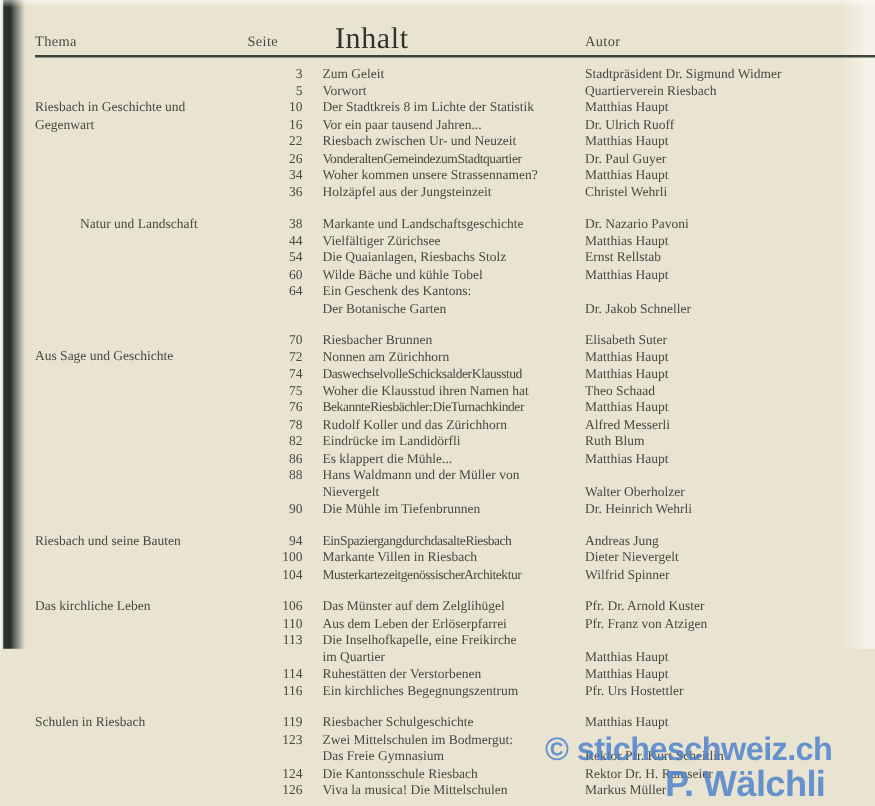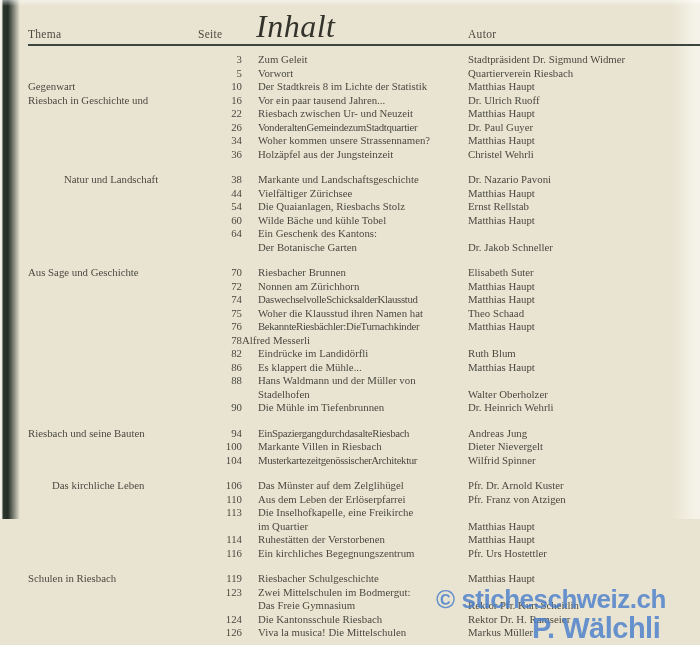--- a/index.html
+++ b/index.html
@@ -16,22 +16,22 @@
       linear-gradient(180deg, rgba(255,255,255,.5) 0px, rgba(255,255,255,0) 6px),
       linear-gradient(90deg, #fbfaf6 0px, #e3e1d5 2px, #2c372d 3px, #242e26 8px, #87877500 20px),
       linear-gradient(90deg, rgba(233,228,210,0) 96%, rgba(248,246,238,.8) 99.4%),
       #e9e4d2;
   }
   .header{position:absolute;left:28px;top:12px;right:0;height:30px;font-size:11.5px;}
   .header .lbl{position:absolute;bottom:2px;letter-spacing:.3px;}
   .lbl-thema{left:0;}
   .lbl-seite{left:170px;width:44px;text-align:left;}
   .lbl-inhalt{
-    position:absolute;left:228px;bottom:-3px;
-    font-size:32px;font-style:italic;color:#33332b;letter-spacing:.5px;
+    position:absolute;left:240px;bottom:-3px;
+    font-size:24px;color:#33332b;letter-spacing:.5px;
   }
   .lbl-autor{left:440px;}
   .rule{position:absolute;left:28px;top:44px;width:672px;border-top:2.5px solid #3c463e;}
   #toc{position:absolute;left:28px;top:46px;right:0;padding-top:7px;font-size:10.8px;line-height:13.5px;}
   .group{position:relative;padding-left:182px;}
   .group + .group{margin-top:12px;}
   .thema{position:absolute;left:0;width:180px;}
   .line{display:flex;white-space:nowrap;}
   .pg{width:32px;text-align:right;flex:none;}
   .ttl{width:210px;margin-left:16px;flex:none;overflow:visible;}
@@ -54,22 +54,22 @@
     <span class="lbl lbl-thema">Thema</span>
     <span class="lbl lbl-seite">Seite</span>
     <span class="lbl-inhalt">Inhalt</span>
     <span class="lbl lbl-autor">Autor</span>
   </div>
   <div class="rule"></div>
 
   <div id="toc">
       <div class="group">
         <div class="thema" style="top: 27px;">
+          <div class="thema-line">Riesbach in Geschichte und</div>
           <div class="thema-line">Gegenwart</div>
-          <div class="thema-line">Riesbach in Geschichte und</div>
         </div>
         <div class="line">
           <span class="pg">3</span>
           <span class="ttl">Zum Geleit</span>
           <span class="aut">Stadtpräsident Dr. Sigmund Widmer</span>
         </div>
         <div class="line">
           <span class="pg">5</span>
           <span class="ttl">Vorwort</span>
           <span class="aut">Quartierverein Riesbach</span>
@@ -134,21 +134,21 @@
           <span class="ttl">Ein Geschenk des Kantons:</span>
           <span class="aut"></span>
         </div>
         <div class="line">
           <span class="pg"></span>
           <span class="ttl">Der Botanische Garten</span>
           <span class="aut">Dr. Jakob Schneller</span>
         </div>
       </div>
       <div class="group">
-        <div class="thema" style="top: 0px;">
+        <div class="thema" style="top: 13px;">
           <div class="thema-line">Aus Sage und Geschichte</div>
         </div>
         <div class="line">
           <span class="pg">70</span>
           <span class="ttl">Riesbacher Brunnen</span>
           <span class="aut">Elisabeth Suter</span>
         </div>
         <div class="line">
           <span class="pg">72</span>
           <span class="ttl">Nonnen am Zürichhorn</span>
@@ -164,40 +164,41 @@
           <span class="ttl">Woher die Klausstud ihren Namen hat</span>
           <span class="aut">Theo Schaad</span>
         </div>
         <div class="line">
           <span class="pg">76</span>
           <span class="ttl tight">Bekannte Riesbächler: Die Turnachkinder</span>
           <span class="aut">Matthias Haupt</span>
         </div>
         <div class="line">
           <span class="pg">78</span>
+          <span class="ttl">Rudolf Koller und das Zürichhorn</span>
           <span class="aut">Alfred Messerli</span>
         </div>
         <div class="line">
           <span class="pg">82</span>
           <span class="ttl">Eindrücke im Landidörfli</span>
           <span class="aut">Ruth Blum</span>
         </div>
         <div class="line">
           <span class="pg">86</span>
           <span class="ttl">Es klappert die Mühle...</span>
           <span class="aut">Matthias Haupt</span>
         </div>
         <div class="line">
           <span class="pg">88</span>
           <span class="ttl">Hans Waldmann und der Müller von</span>
           <span class="aut"></span>
         </div>
         <div class="line">
           <span class="pg"></span>
-          <span class="ttl">Stadelhofen</span>
+          <span class="ttl">Nievergelt</span>
           <span class="aut">Walter Oberholzer</span>
         </div>
         <div class="line">
           <span class="pg">90</span>
           <span class="ttl">Die Mühle im Tiefenbrunnen</span>
           <span class="aut">Dr. Heinrich Wehrli</span>
         </div>
       </div>
       <div class="group">
         <div class="thema" style="top: 0px;">
@@ -213,21 +214,21 @@
           <span class="ttl">Markante Villen in Riesbach</span>
           <span class="aut">Dieter Nievergelt</span>
         </div>
         <div class="line">
           <span class="pg">104</span>
           <span class="ttl tight">Musterkarte zeitgenössischer Architektur</span>
           <span class="aut">Wilfrid Spinner</span>
         </div>
       </div>
       <div class="group">
-        <div class="thema" style="top: 0px; margin-left: 24px;">
+        <div class="thema" style="top: 0px;">
           <div class="thema-line">Das kirchliche Leben</div>
         </div>
         <div class="line">
           <span class="pg">106</span>
           <span class="ttl">Das Münster auf dem Zelglihügel</span>
           <span class="aut">Pfr. Dr. Arnold Kuster</span>
         </div>
         <div class="line">
           <span class="pg">110</span>
           <span class="ttl">Aus dem Leben der Erlöserpfarrei</span>

